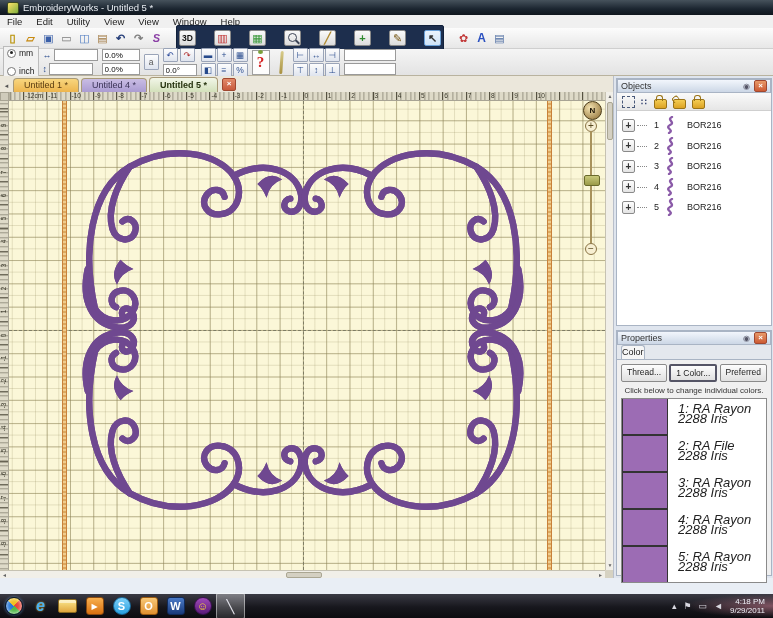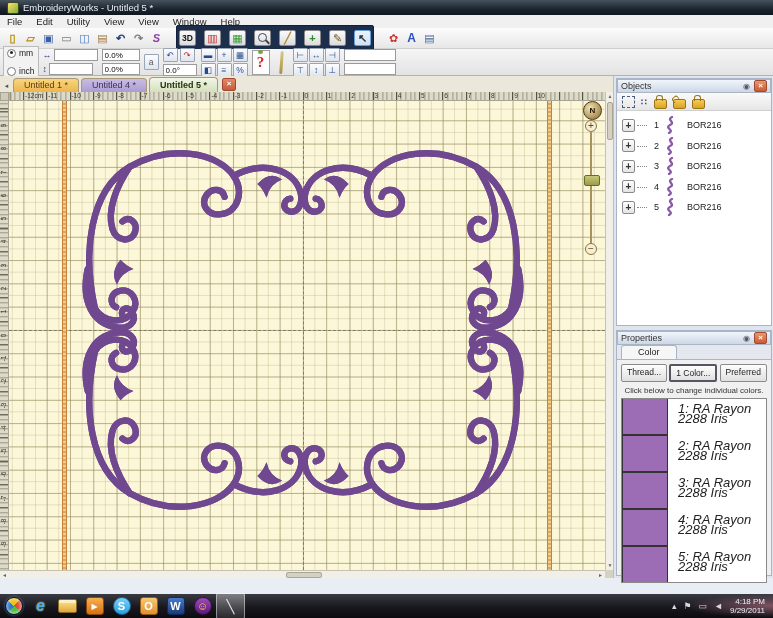--- a/index.html
+++ b/index.html
@@ -18,21 +18,21 @@
   .menu-item{padding:0 7px;height:13px;line-height:13px;}
   
   #toolbar1{position:absolute;left:0;top:28px;width:773px;height:21px;
     background:linear-gradient(#fcfcfc,#e7e7e7);border-bottom:1px solid #cfcfcf;
     display:flex;align-items:center;gap:2px;padding-left:4px;box-sizing:border-box;}
   .tb-group{display:flex;gap:1px;align-items:center;}
   .tb-sep{width:7px;height:16px;}
   .tbtn{width:17px;height:16px;display:inline-flex;align-items:center;justify-content:center;
     font-size:11px;border:1px solid transparent;border-radius:2px;background:transparent;
     color:#555;box-sizing:border-box;}
-  .dark-group{background:#1d2e4d;border:1px solid #11203a;padding:4px 2px;display:flex;gap:8px;border-radius:2px;}
+  .dark-group{background:#1d2e4d;border:1px solid #11203a;padding:4px 2px;display:flex;gap:18px;border-radius:2px;}
   .dark-group .tbtn{background:linear-gradient(#fafafa,#dcdcdc);border:1px solid #8a8a8a;}
   .c-new{color:#b89000;font-weight:bold;}
   .c-open{color:#c88a10;font-weight:bold;}
   .c-save{color:#3a5fa8;}
   .c-print{color:#7d7d7d;}
   .c-copy{color:#4a78c0;}
   .c-paste{color:#a07840;}
   .c-undo{color:#28407a;font-weight:bold;}
   .c-redo{color:#808080;font-weight:bold;}
   .c-border{color:#8a3fa5;font-weight:bold;font-style:italic;}
@@ -149,21 +149,21 @@
   #objects-list{padding-top:4px;}
   .obj-row{display:flex;align-items:center;height:20.5px;padding-left:5px;font-size:9px;color:#222;}
   .move-btn{width:13px;height:13px;border:1px solid #8a8a8a;background:linear-gradient(#fdfdfd,#e4e4e4);
     color:#333;font-size:10px;line-height:12px;text-align:center;font-weight:bold;border-radius:2px;box-sizing:border-box;}
   .obj-link{width:10px;border-bottom:1px dotted #888;height:1px;margin:0 2px;}
   .obj-num{width:10px;text-align:right;margin-right:4px;}
   .obj-squiggle{width:16px;height:18px;margin-right:8px;}
   
   #properties-panel{position:absolute;left:2px;top:254px;width:156px;height:246px;background:#f0f0f0;border:1px solid #a9b4c4;box-sizing:border-box;}
   #prop-tabs{height:14px;border-bottom:1px solid #a9b4c4;display:flex;align-items:flex-end;padding-left:4px;background:#e4e8ee;}
-  .prop-tab{height:13px;line-height:13px;padding:0 16px;font-size:9px;background:#f6f6f6;border:1px solid #a9b4c4;border-bottom:none;border-radius:3px 3px 0 0;color:#222;}
+  .prop-tab{height:13px;line-height:13px;padding:0 0;font-size:9px;background:#f6f6f6;border:1px solid #a9b4c4;border-bottom:none;border-radius:3px 3px 0 0;color:#222;}
   #prop-buttons{display:flex;justify-content:space-between;padding:4px 4px 2px 4px;}
   .prop-btn{font-size:8.5px;color:#222;background:linear-gradient(#fdfdfd,#e0e0e0);border:1px solid #8a8a8a;
     border-radius:2px;padding:2px 5px;}
   .prop-btn.default{border:2px solid #556;}
   #prop-caption{font-size:8px;color:#333;text-align:center;padding:2px 0 3px 0;}
   #thread-list{margin:0 4px;background:#fff;border:1px solid #8a8a8a;height:183px;overflow:hidden;position:relative;}
   .thread-row{display:flex;height:37px;}
   .thread-swatch{width:46px;height:37px;background:#9c6cb4;border:1px solid #333;box-sizing:border-box;margin-top:-1px;}
   .thread-text{padding:5px 0 0 10px;font-size:13px;color:#222;line-height:10px;font-style:italic;}
   
@@ -523,21 +523,21 @@
             <span class="thread-swatch"></span>
             <span class="thread-text">
               <span>1: RA Rayon</span><br>
               <span>2288 Iris</span>
             </span>
           </div>
 
           <div class="thread-row">
             <span class="thread-swatch"></span>
             <span class="thread-text">
-              <span>2: RA Rayon</span><br>
+              <span>2: RA File</span><br>
               <span>2288 Iris</span>
             </span>
           </div>
 
           <div class="thread-row">
             <span class="thread-swatch"></span>
             <span class="thread-text">
               <span>3: RA Rayon</span><br>
               <span>2288 Iris</span>
             </span>

